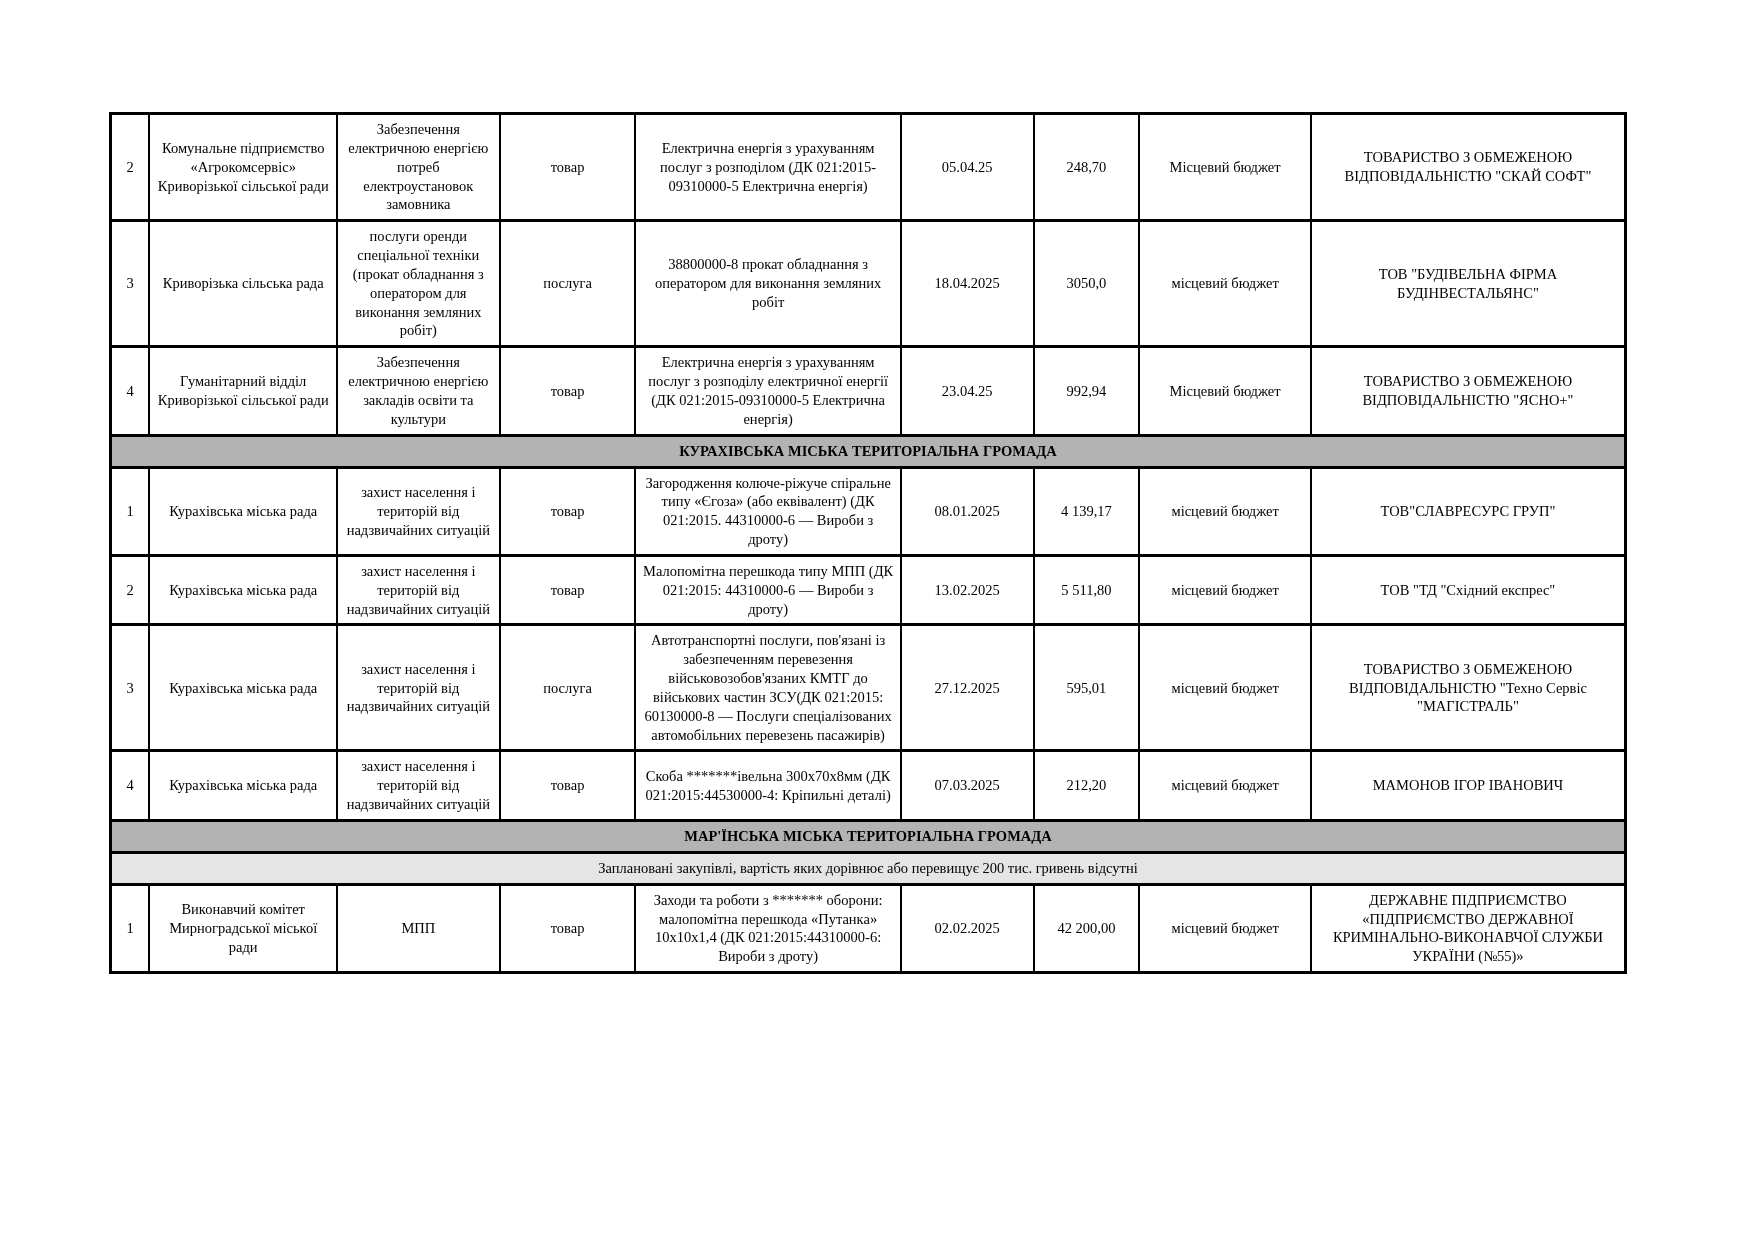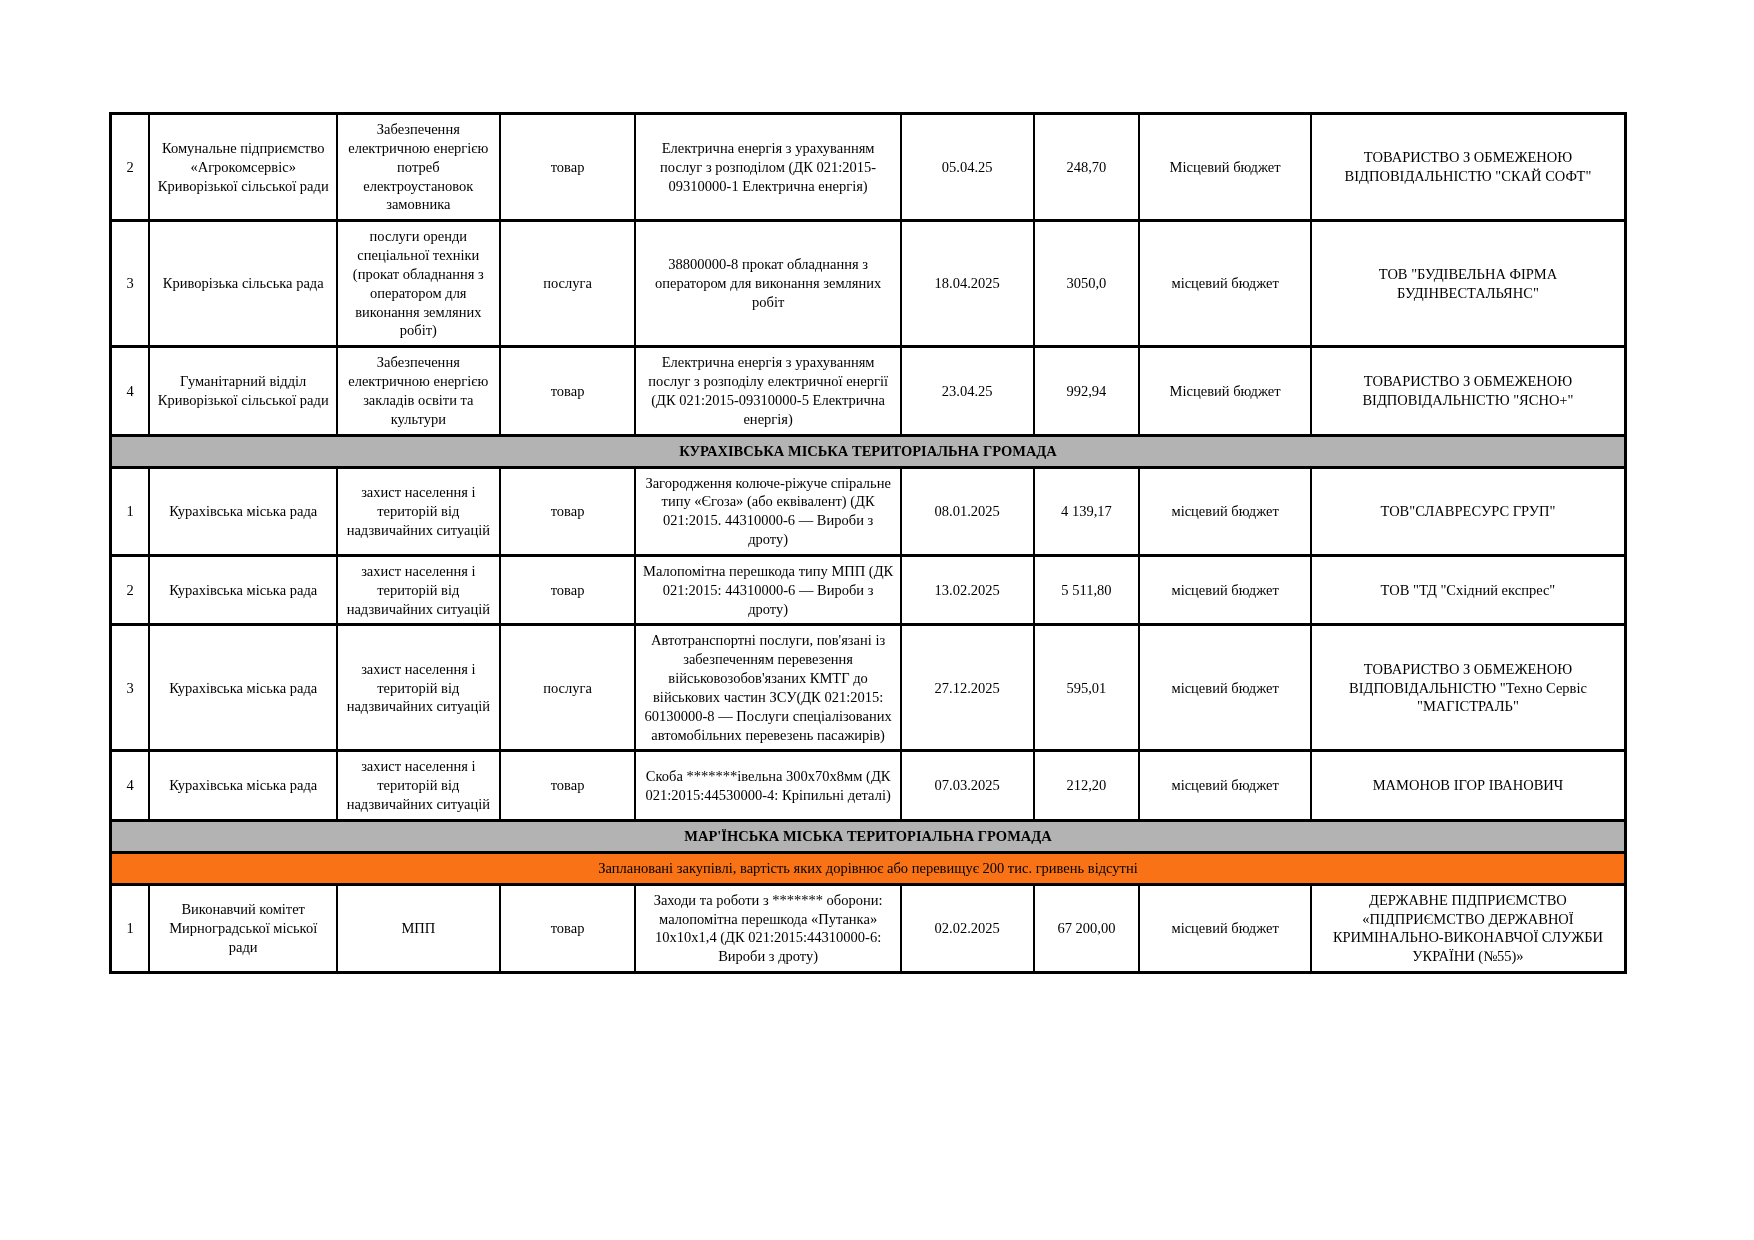--- a/index.html
+++ b/index.html
@@ -45,21 +45,21 @@
     border-top: 3px solid #000000;
     border-bottom: 3px solid #000000;
   }
   td.section-cell {
     background: #b3b3b3;
     font-weight: bold;
     font-size: 16.5px;
     padding: 2px 4px;
   }
   td.note-cell {
-    background: #f97316;
+    background: #e5e5e5;
     font-size: 15px;
     padding: 2px 4px;
   }
   td.cell-num, td.cell-date, td.cell-amount {
     font-size: 15px;
   }
   col.c-num      { width: 2.57%; }
   col.c-org      { width: 12.38%; }
   col.c-program  { width: 10.74%; }
   col.c-type     { width: 8.96%; }
@@ -84,21 +84,21 @@
         <col class="c-amount">
         <col class="c-budget">
       <col class="c-supplier">
     </colgroup>
     <tbody id="table-body">
         <tr>
           <td class="cell-num">2</td>
           <td class="cell-organization">Комунальне підприємство «Агрокомсервіс» Криворізької сільської ради</td>
           <td class="cell-program">Забезпечення електричною енергією потреб електроустановок замовника</td>
           <td class="cell-type">товар</td>
-          <td class="cell-description">Електрична енергія з урахуванням послуг з розподілом (ДК 021:2015-09310000-1 Електрична енергія)</td>
+          <td class="cell-description">Електрична енергія з урахуванням послуг з розподілом (ДК 021:2015-09310000-5 Електрична енергія)</td>
           <td class="cell-date">05.04.25</td>
           <td class="cell-amount">248,70</td>
           <td class="cell-budget">Місцевий бюджет</td>
           <td class="cell-supplier">ТОВАРИСТВО З ОБМЕЖЕНОЮ ВІДПОВІДАЛЬНІСТЮ "СКАЙ СОФТ"</td>
         </tr>
         <tr>
           <td class="cell-num">3</td>
           <td class="cell-organization">Криворізька сільська рада</td>
           <td class="cell-program">послуги оренди спеціальної техніки (прокат обладнання з оператором для виконання земляних робіт)</td>
           <td class="cell-type">послуга</td>
@@ -172,19 +172,19 @@
         <tr>
           <td colspan="9" class="note-cell">Заплановані  закупівлі, вартість яких дорівнює або перевищує 200 тис. гривень відсутні</td>
         </tr>
         <tr>
           <td class="cell-num">1</td>
           <td class="cell-organization">Виконавчий комітет Мирноградської міської ради</td>
           <td class="cell-program">МПП</td>
           <td class="cell-type">товар</td>
           <td class="cell-description">Заходи та роботи з ******* оборони: малопомітна перешкода «Путанка» 10х10х1,4 (ДК 021:2015:44310000-6: Вироби з дроту)</td>
           <td class="cell-date">02.02.2025</td>
-          <td class="cell-amount">67 200,00</td>
+          <td class="cell-amount">42 200,00</td>
           <td class="cell-budget">місцевий бюджет</td>
           <td class="cell-supplier">ДЕРЖАВНЕ ПІДПРИЄМСТВО «ПІДПРИЄМСТВО ДЕРЖАВНОЇ КРИМІНАЛЬНО-ВИКОНАВЧОЇ СЛУЖБИ УКРАЇНИ (№55)»</td>
         </tr>
       </tbody>
   </table>
 </div>
 
 </body></html>

